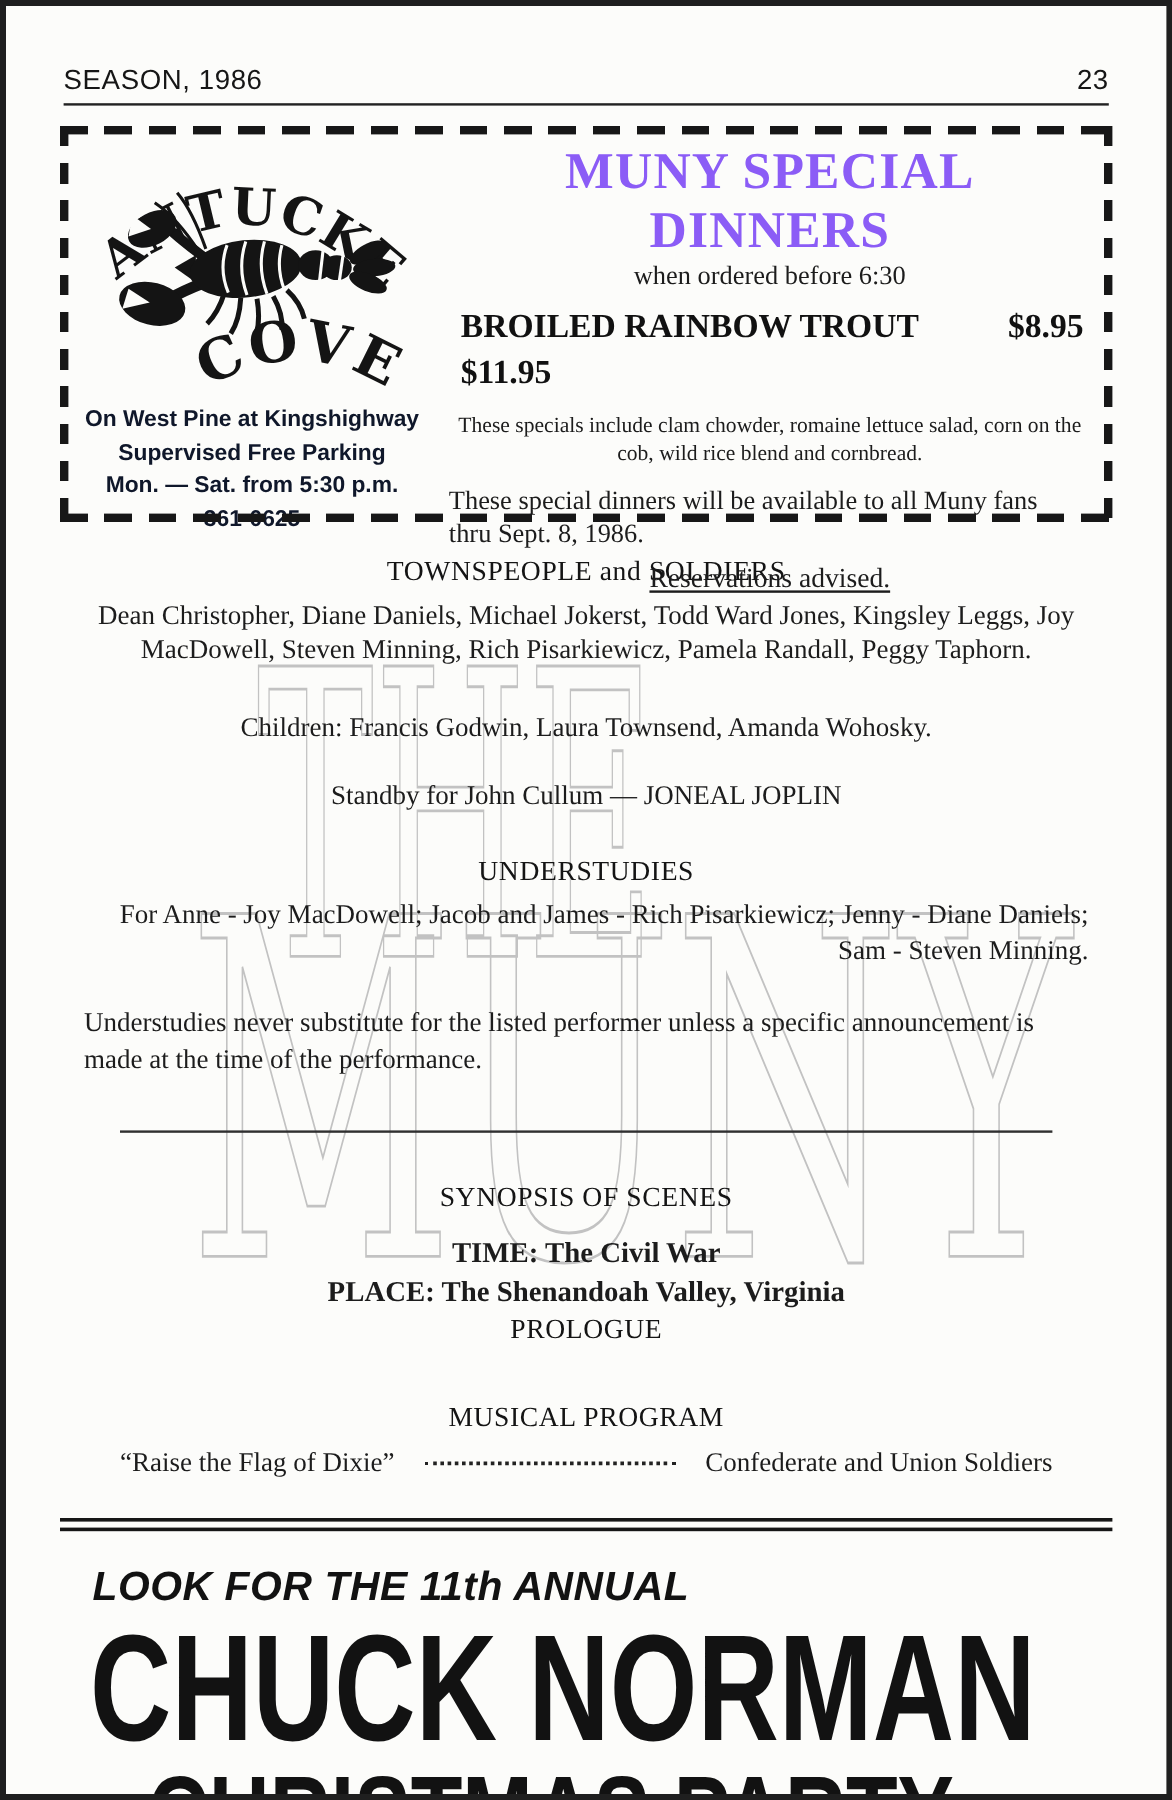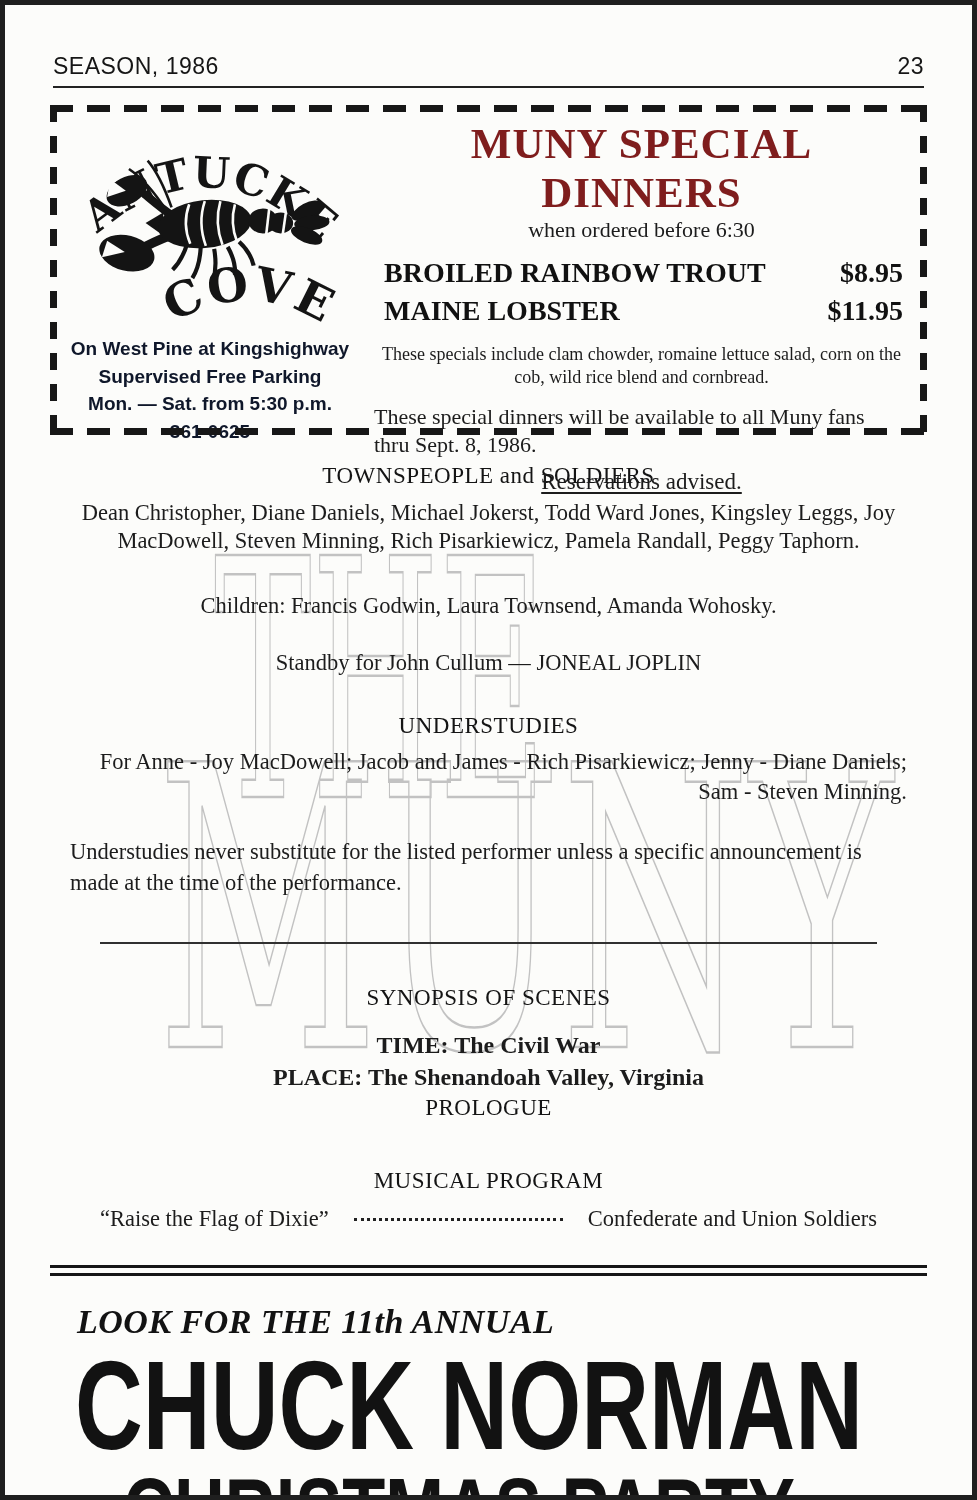--- a/index.html
+++ b/index.html
@@ -29,21 +29,21 @@
   .dash-h{position:absolute;left:0;right:0;height:7px;
           background:repeating-linear-gradient(90deg,#171717 0 23px,transparent 23px 37px);}
   .dash-v{position:absolute;top:0;bottom:0;width:7px;
           background:repeating-linear-gradient(180deg,#171717 0 17px,transparent 17px 31px);}
   .nc-grid{display:grid;grid-template-columns:300px 1fr;height:100%;box-sizing:border-box;
            padding:12px 18px 10px 10px;}
   .nc-left{text-align:center;}
   .nc-addr{margin-top:2px;font-family:"Liberation Sans","DejaVu Sans",sans-serif;
            font-weight:700;font-size:19px;line-height:1.45;color:#0f172a;}
   .nc-right{padding-left:14px;}
-  .nc-head{font-size:43px;font-weight:700;text-align:center;letter-spacing:1px;color:#7f1d1d;margin-top:2px;}
+  .nc-head{font-size:43px;font-weight:700;text-align:center;letter-spacing:1px;color:#8b5cf6;margin-top:2px;}
   .nc-sub{font-size:22px;text-align:center;margin-top:0px;}
   .menu{margin-top:14px;padding:0 6px 0 10px;text-align:center;}
   .menu-row{display:flex;justify-content:space-between;align-items:baseline;
             font-size:28px;font-weight:700;color:#111;margin-top:6px;}
   .nc-p1{font-size:18px;text-align:center;line-height:1.3;margin-top:16px;}
   .nc-p2{font-size:22px;text-align:left;line-height:1.3;margin-top:13px;padding-right:6px;}
   .nc-res{font-size:23px;text-align:center;margin-top:9px;
           text-decoration:underline;text-underline-offset:3px;}
 
   
@@ -60,21 +60,21 @@
   .t-synopsis{margin-top:40px;}
   .tp-line{text-align:center;font-size:24px;font-weight:600;margin-top:2px;}
   .tp-first{margin-top:17px;}
   .t-musical{margin-top:44px;}
   .t-prologue{margin-top:2px;}
   .song{display:flex;align-items:baseline;margin:10px 30px 0 30px;font-size:22.5px;gap:22px;}
   .song .dots{flex:1;border-bottom:3px dotted #222;margin:0 3px;transform:translateY(-5px);}
 
   
   .dbl-rule{margin:31px 45px 0 45px;height:5px;border-top:3px solid #161616;border-bottom:3px solid #161616;}
-  .kicker{margin:27px 0 0 72px;font-family:Liberation Serif, serif;
+  .kicker{margin:27px 0 0 72px;font-family:Liberation Sans, sans-serif;
           font-style:italic;font-weight:900;font-size:34px;letter-spacing:.5px;color:#121212;}
   .big-line{display:block;}
 </style>
 </head>
 <body>
 
 <div class="page">
 
   <svg class="watermark" width="977" height="1500" viewBox="0 0 977 1500">
     <text x="375" y="792" text-anchor="middle" font-family="DejaVu Serif, serif" font-weight="400" font-size="332" textLength="332" lengthAdjust="spacingAndGlyphs" fill="none" stroke="#c2c2c2" stroke-width="2.4">THE</text>
@@ -154,21 +154,20 @@
 
         <div class="nc-right">
           <div class="nc-head">MUNY SPECIAL DINNERS</div>
           <div class="nc-sub">when ordered before 6:30</div>
           <div class="menu">
             <div class="menu-row">
               <span>BROILED RAINBOW TROUT</span>
               <span>$8.95</span>
             </div>
             <div class="menu-row">
-              <span>MAINE LOBSTER</span>
               <span>$11.95</span>
             </div>
           </div>
           <div class="nc-p1">These specials include clam chowder, romaine lettuce salad, corn on the cob, wild rice blend and cornbread.</div>
           <div class="nc-p2">These special dinners will be available to all Muny fans thru Sept. 8, 1986.</div>
           <div class="nc-res">Reservations advised.</div>
         </div>
       </div>
     </div>
 

